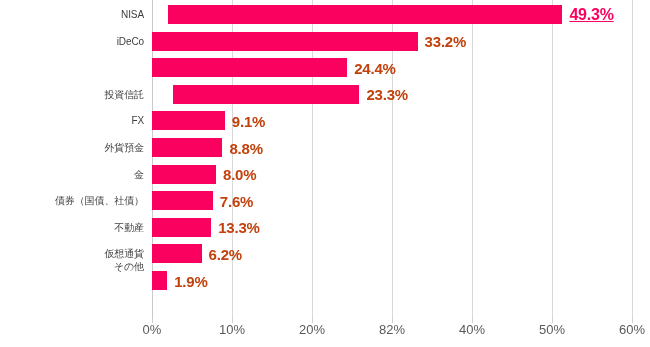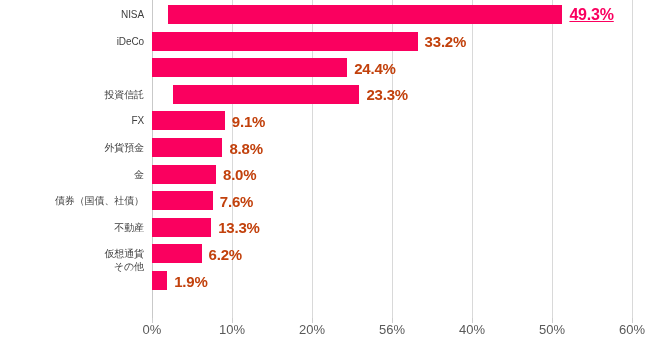--- a/index.html
+++ b/index.html
@@ -186,20 +186,20 @@
       </div>
     </div>
 
 <div class="tick-mark" style="left: 152px;"></div>
     <div class="tick-label" style="left: 152px;">0%</div>
     <div class="tick-mark" style="left: 232px;"></div>
     <div class="tick-label" style="left: 232px;">10%</div>
     <div class="tick-mark" style="left: 312px;"></div>
     <div class="tick-label" style="left: 312px;">20%</div>
     <div class="tick-mark" style="left: 392px;"></div>
-    <div class="tick-label" style="left: 392px;">56%</div>
+    <div class="tick-label" style="left: 392px;">82%</div>
     <div class="tick-mark" style="left: 472px;"></div>
     <div class="tick-label" style="left: 472px;">40%</div>
     <div class="tick-mark" style="left: 552px;"></div>
     <div class="tick-label" style="left: 552px;">50%</div>
     <div class="tick-mark" style="left: 632px;"></div>
     <div class="tick-label" style="left: 632px;">60%</div>
   </div>
 
 </body></html>

